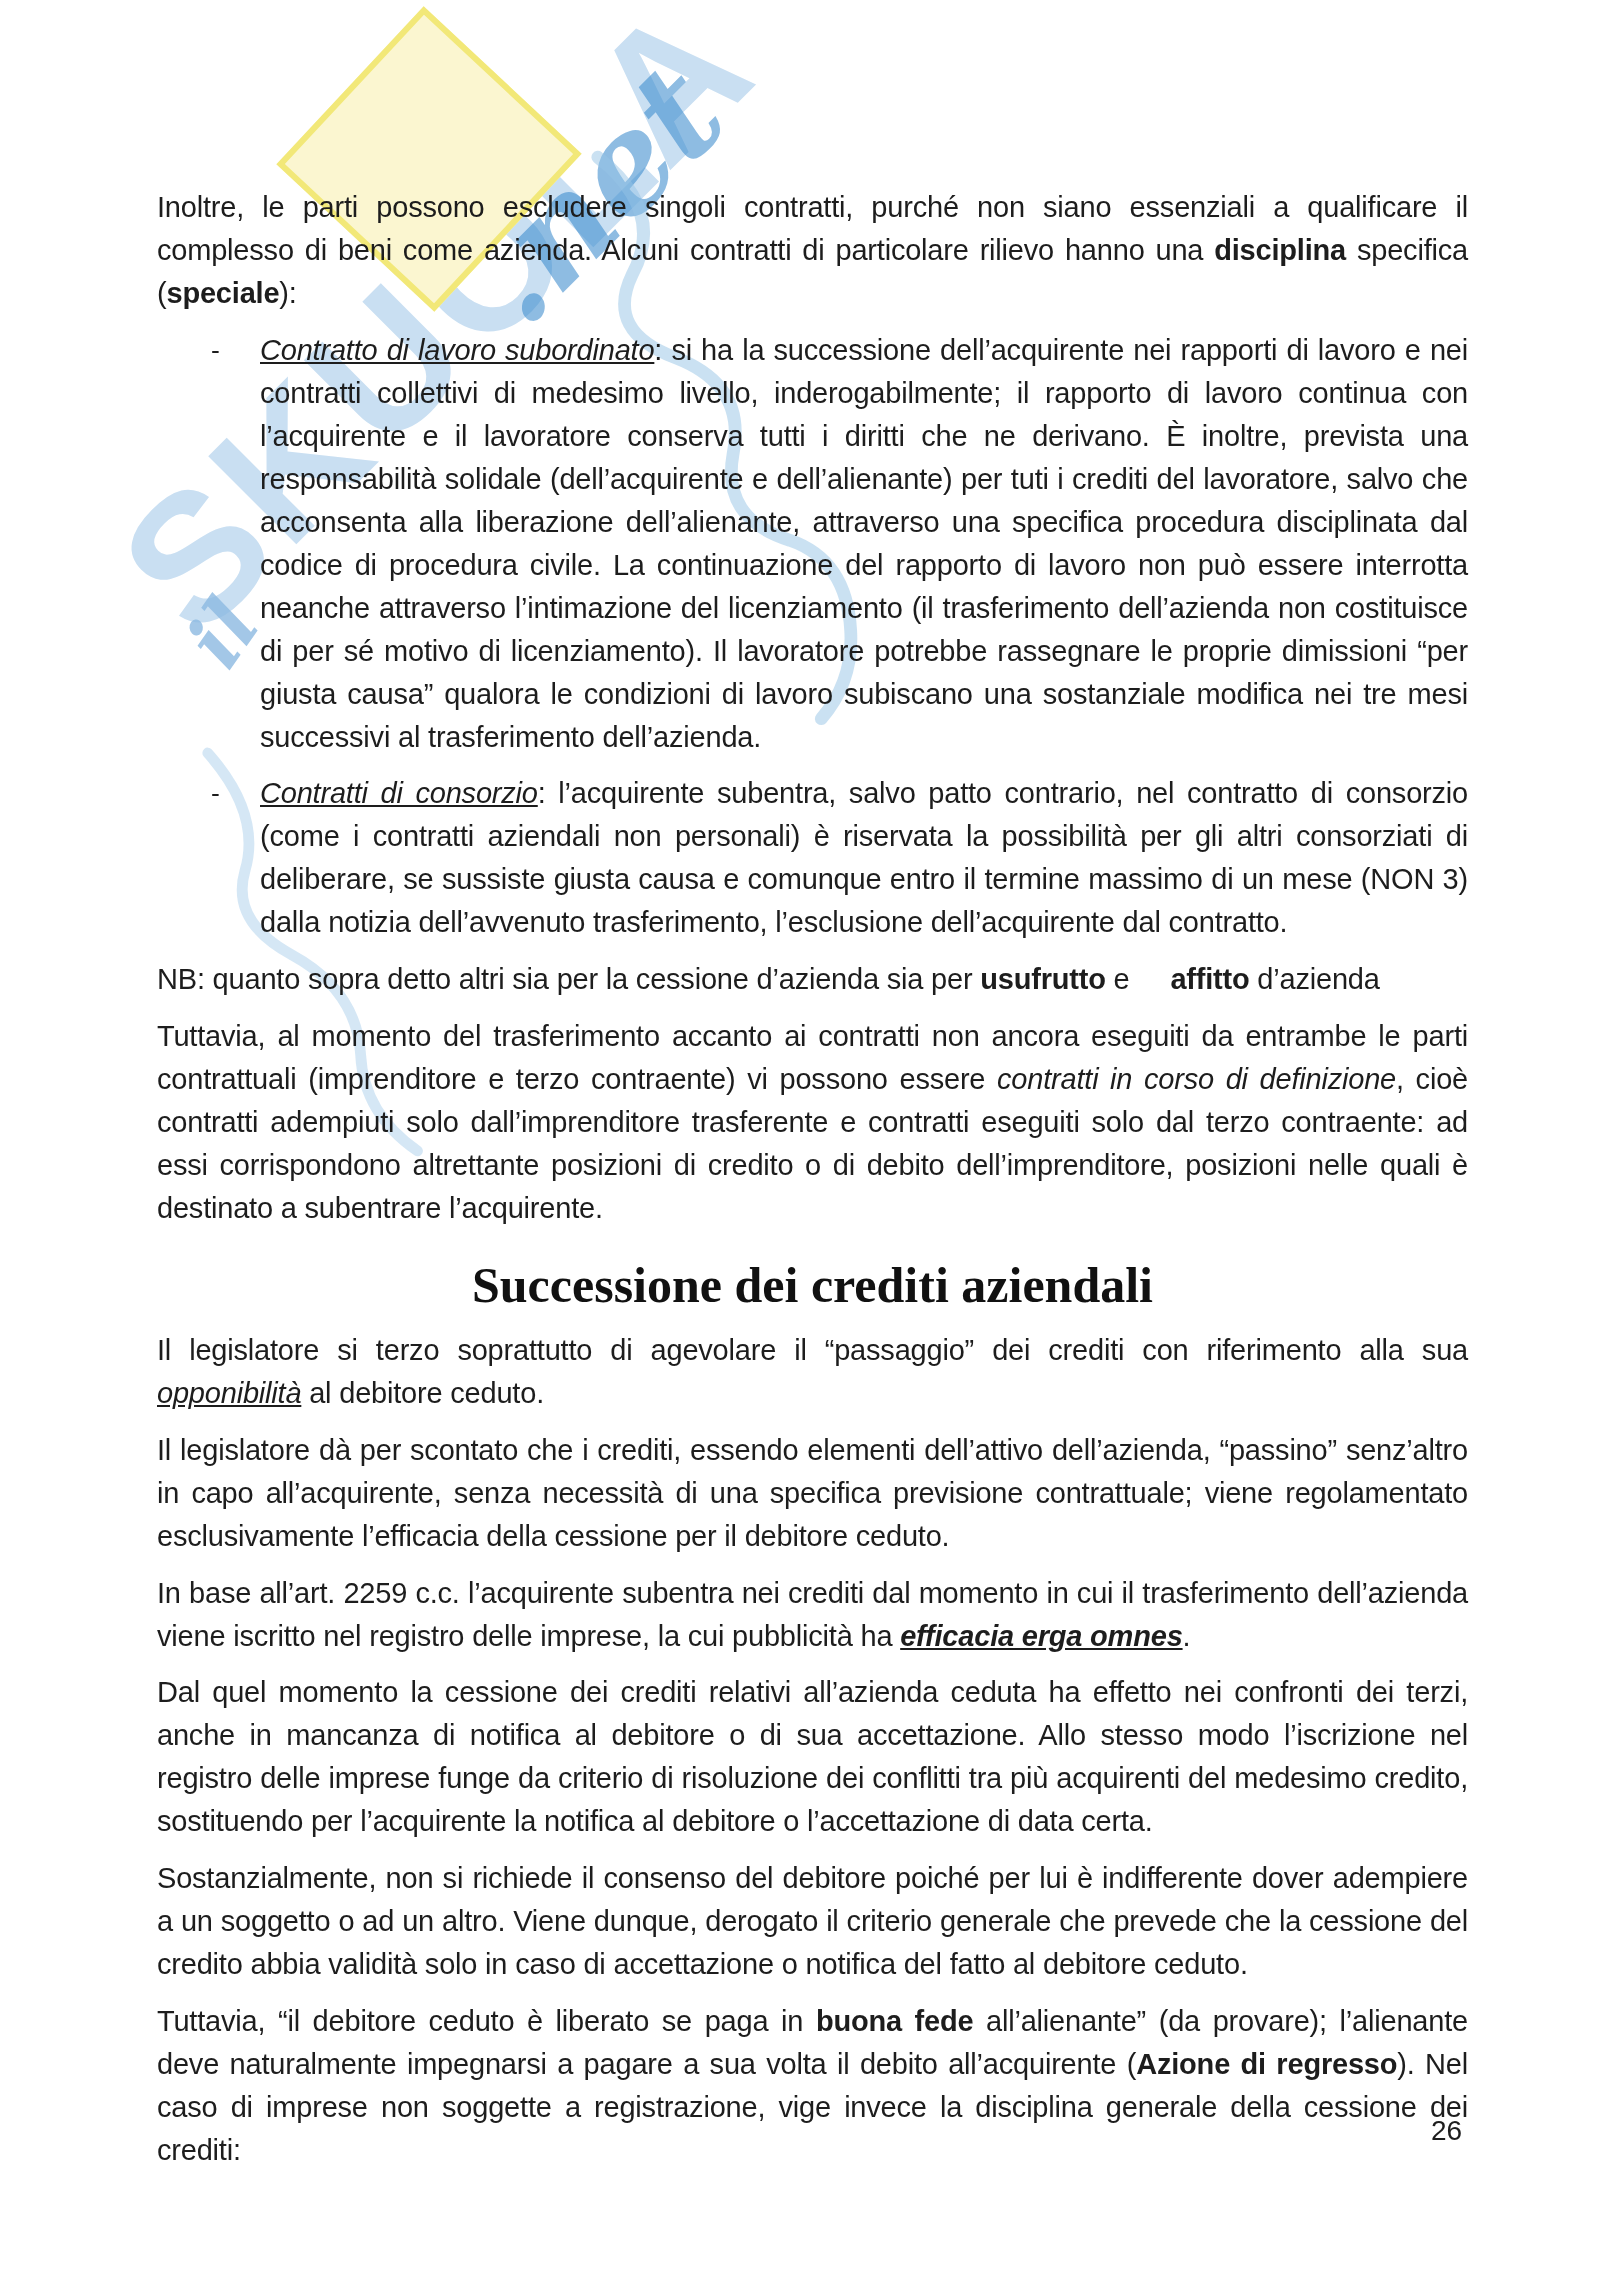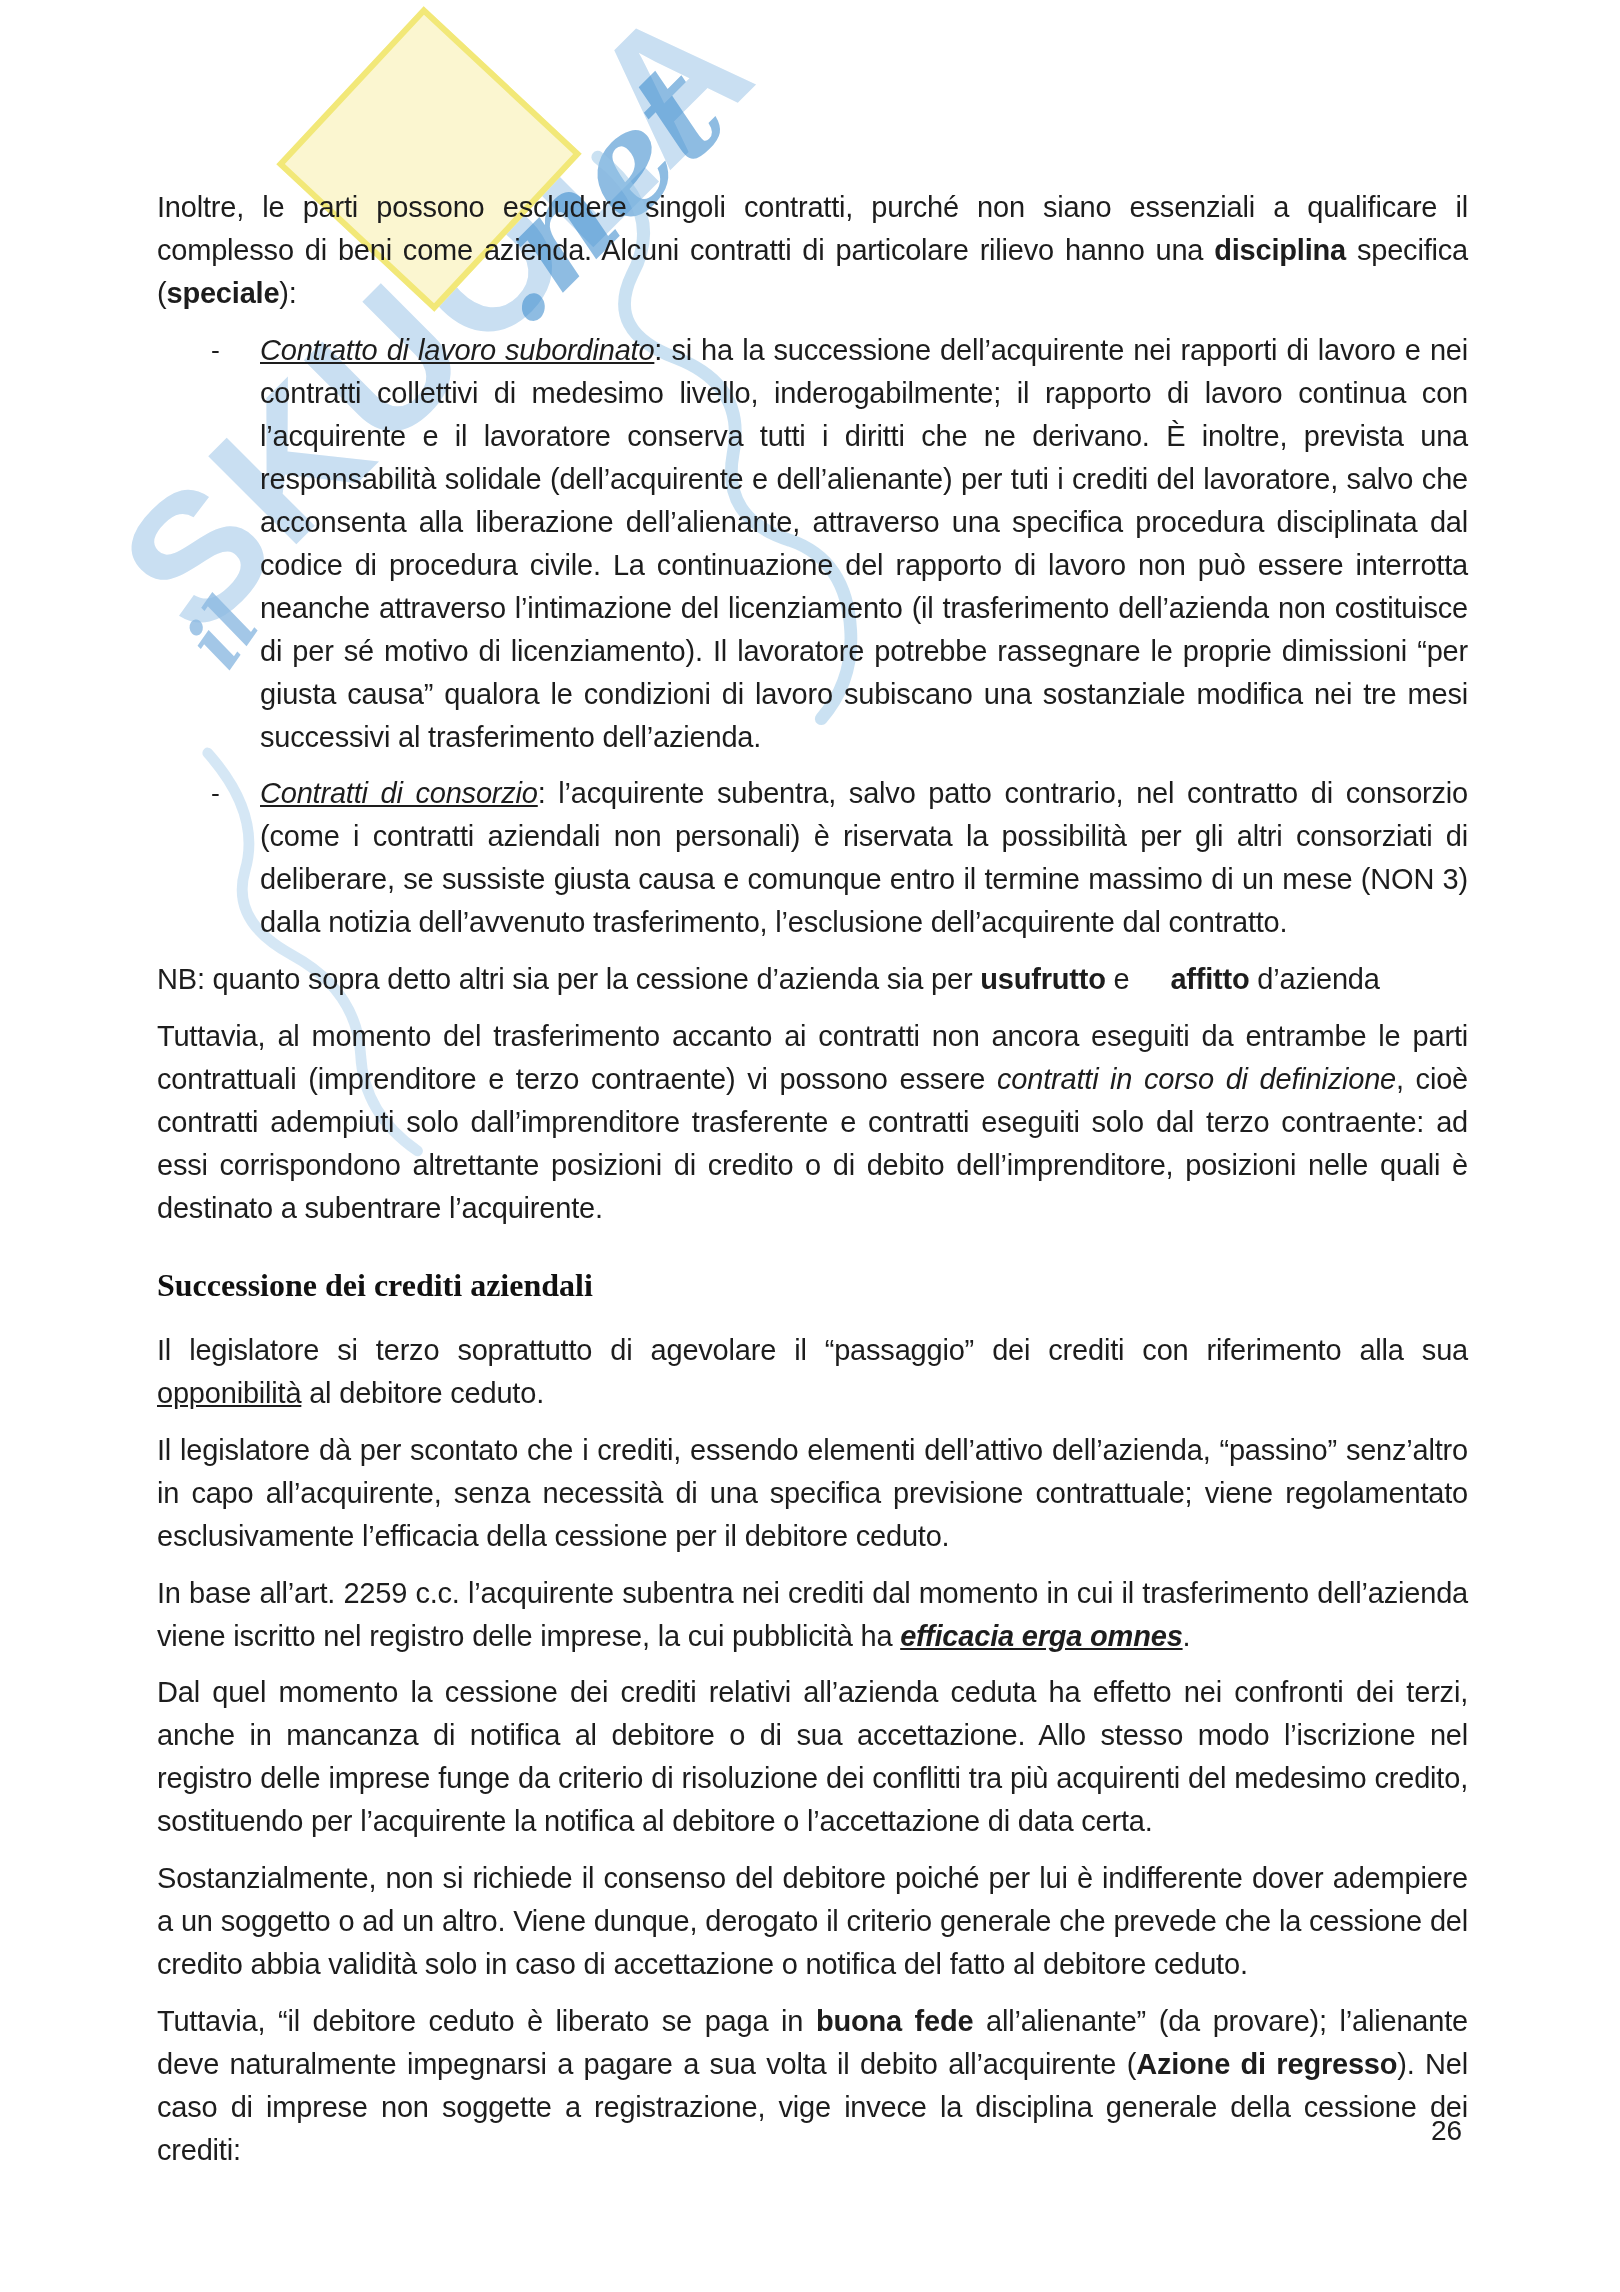--- a/index.html
+++ b/index.html
@@ -45,21 +45,21 @@
     text-align:justify;margin:0 0 13.7px 0;
   }
   .bullet-item{position:relative;padding-left:103px;margin:0 0 13.7px 0;}
   .bullet-item .dash{
     position:absolute;left:54px;top:0;
     font-size:26.5px;line-height:43px;
   }
   .bullet-item .para{margin:0;}
   .heading{
     font-family:"Liberation Serif",serif;font-weight:700;color:#111;
-    font-size:32px;line-height:49px;margin:31px 0 19.6px 0;letter-spacing:0;
+    font-size:50px;line-height:49px;margin:31px 0 19.6px 0;letter-spacing:0;text-align:center;
   }
   .pagenum{
     position:absolute;left:1431px;top:2113px;z-index:1;
     font-size:28px;line-height:35px;
   }
 </style>
 </head>
 <body>
 
 <div class="watermark">
@@ -86,21 +86,21 @@
     <span class="dash">-</span>
     <p class="para"><span style="font-style: italic; text-decoration: underline;">Contratti di consorzio</span><span>: l’acquirente subentra, salvo patto contrario, nel contratto di consorzio (come i contratti aziendali non personali) è riservata la possibilità per gli altri consorziati di deliberare, se sussiste giusta causa e comunque entro il termine massimo di un mese (NON 3) dalla notizia dell’avvenuto trasferimento, l’esclusione dell’acquirente dal contratto.</span></p>
   </div>
 
   <p class="para"><span>NB: quanto sopra detto altri sia per la </span><span style="font-weight: 400;">cessione d’azienda</span><span> sia per </span><span style="font-weight: 700;">usufrutto</span><span> e </span><span style="font-weight: 700; margin-left: 33px;">affitto</span><span> d’azienda</span></p>
 
   <p class="para"><span>Tuttavia, al momento del trasferimento accanto ai contratti non ancora eseguiti da entrambe le parti contrattuali (imprenditore e terzo contraente) vi possono essere </span><span style="font-style: italic;">contratti in corso di definizione</span><span>, cioè contratti adempiuti solo dall’imprenditore trasferente e contratti eseguiti solo dal terzo contraente: ad essi corrispondono altrettante posizioni di credito o di debito dell’imprenditore, posizioni nelle quali è destinato a subentrare l’acquirente.</span></p>
 
   <h2 class="heading"><span>Successione dei crediti aziendali</span></h2>
 
-  <p class="para"><span>Il legislatore si terzo soprattutto di agevolare il “passaggio” dei crediti con riferimento alla sua </span><span style="text-decoration: underline;">opponibilità</span><span> al debitore ceduto.</span></p>
+  <p class="para"><span>Il legislatore si terzo soprattutto di agevolare il “passaggio” dei crediti con riferimento alla sua </span><span style="font-style: italic; text-decoration: underline;">opponibilità</span><span> al debitore ceduto.</span></p>
 
   <p class="para"><span>Il legislatore dà per scontato che i crediti, essendo elementi dell’attivo dell’azienda, “passino” senz’altro in capo all’acquirente, senza necessità di una specifica previsione contrattuale; viene regolamentato esclusivamente l’efficacia della cessione per il debitore ceduto.</span></p>
 
   <p class="para"><span>In base all’art. 2259 c.c. l’acquirente subentra nei crediti dal momento in cui il trasferimento dell’azienda viene iscritto nel registro delle imprese, la cui pubblicità ha </span><span style="font-style: italic; text-decoration: underline; font-weight: bold;">efficacia erga omnes</span><span>.</span></p>
 
   <p class="para"><span>Dal quel momento la cessione dei crediti relativi all’azienda ceduta ha effetto nei confronti dei terzi, anche in mancanza di notifica al debitore o di sua accettazione. Allo stesso modo l’iscrizione nel registro delle imprese funge da criterio di risoluzione dei conflitti tra più acquirenti del medesimo credito, sostituendo per l’acquirente la notifica al debitore o l’accettazione di data certa.</span></p>
 
   <p class="para"><span>Sostanzialmente, non si richiede il consenso del debitore poiché per lui è indifferente dover adempiere a un soggetto o ad un altro. Viene dunque, derogato il criterio generale che prevede che la cessione del credito abbia validità solo in caso di accettazione o notifica del fatto al debitore ceduto.</span></p>
 
   <p class="para"><span>Tuttavia, “il debitore ceduto è liberato se paga in </span><span style="font-weight: 700;">buona fede</span><span> all’alienante” (da provare);  l’alienante deve naturalmente impegnarsi a pagare a sua volta il debito all’acquirente (</span><span style="font-weight: 700;">Azione di regresso</span><span>). Nel caso di imprese non soggette a registrazione, vige invece la disciplina generale della cessione dei crediti:</span></p>

